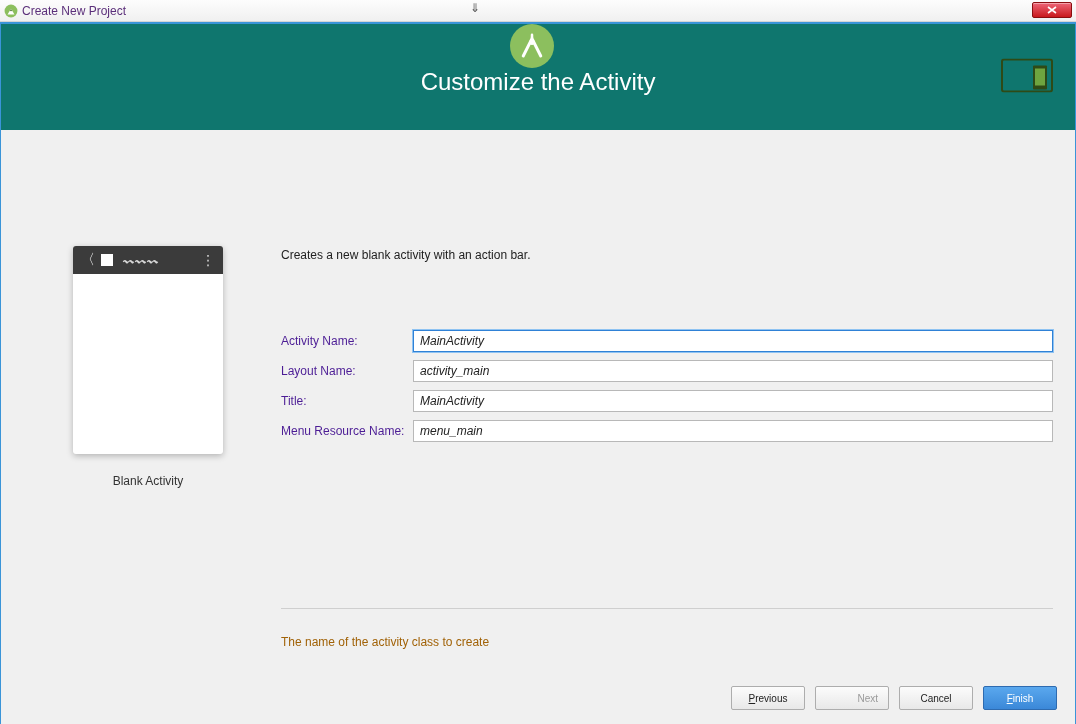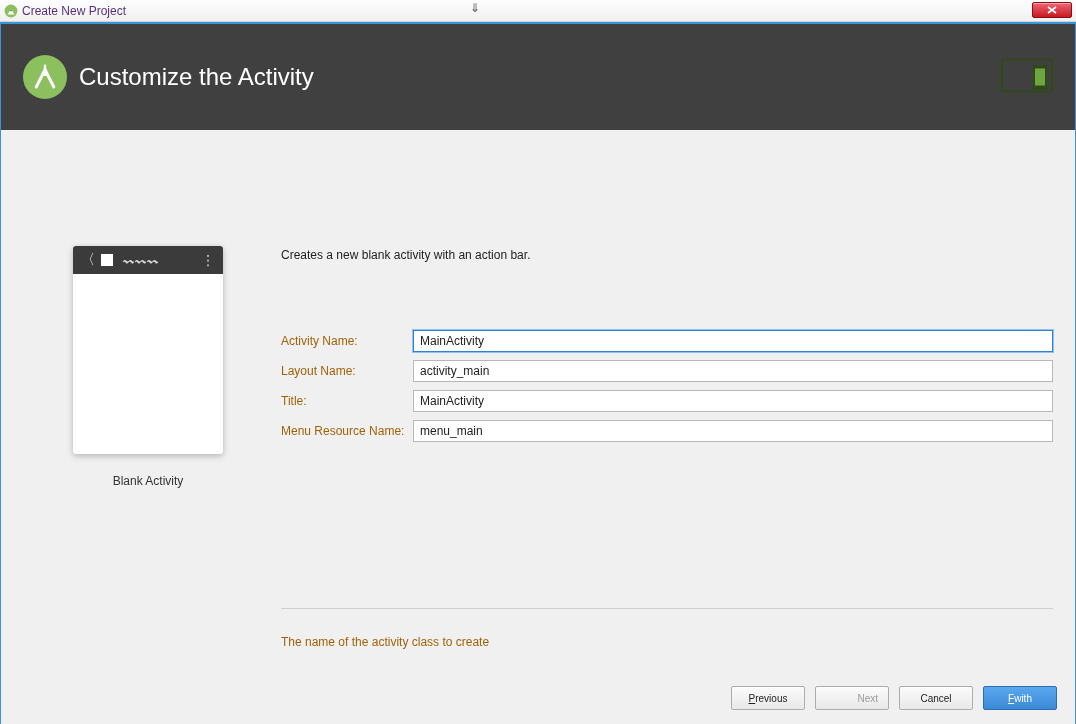--- a/index.html
+++ b/index.html
@@ -41,26 +41,27 @@
   .window-body {
     border: 1px solid #3a94d8;
     border-top: 2px solid #3a94d8;
     border-bottom: none;
     height: 702px;
     background: #f0f0f0;
     display: flex;
     flex-direction: column;
   }
   .banner {
-    background: #404040;
+    background: #0f766e;
     height: 106px;
     display: flex;
     align-items: center;
     padding: 0 22px;
     position: relative;
+    flex-direction: column;
   }
   .banner-icon {
     width: 44px; height: 44px; border-radius: 50%;
     background: #8cbf5e;
     display: flex; align-items: center; justify-content: center;
     margin-right: 12px;
     flex-shrink: 0;
   }
   .banner-title {
     color: #fff;
@@ -126,31 +127,32 @@
     margin-bottom: 68px;
   }
   .form-row {
     display: flex;
     align-items: center;
     margin-bottom: 8px;
   }
   .form-label {
     width: 132px;
     font-size: 12px;
-    color: #a16207;
+    color: #4c1d95;
   }
   .form-input {
     flex: 1;
     height: 22px;
     border: 1px solid #b8b8b8;
     background: #fff;
     font-size: 12px;
     padding: 0 6px;
     font-family: inherit;
     color: #222;
+    font-style: italic;
   }
   .form-input.focused {
     border: 1px solid #2f81d6;
     box-shadow: 0 0 0 1px #8fc3f2;
     outline: none;
   }
   .help-section {
     margin-top: auto;
     border-top: 1px solid #cfcfcf;
     padding-top: 26px;
@@ -277,16 +279,16 @@
 
       <div class="help-section">The name of the activity class to create</div>
     </div>
 
   </div>
 
   <div class="button-row">
     <button class="btn"><span class="ul">P</span><span>revious</span></button>
     <button class="btn" disabled="">Next</button>
     <button class="btn">Cancel</button>
-    <button class="btn primary"><span class="ul">F</span><span>with</span></button>
+    <button class="btn primary"><span class="ul">F</span><span>inish</span></button>
   </div>
 
 </div>
 
 </body></html>

